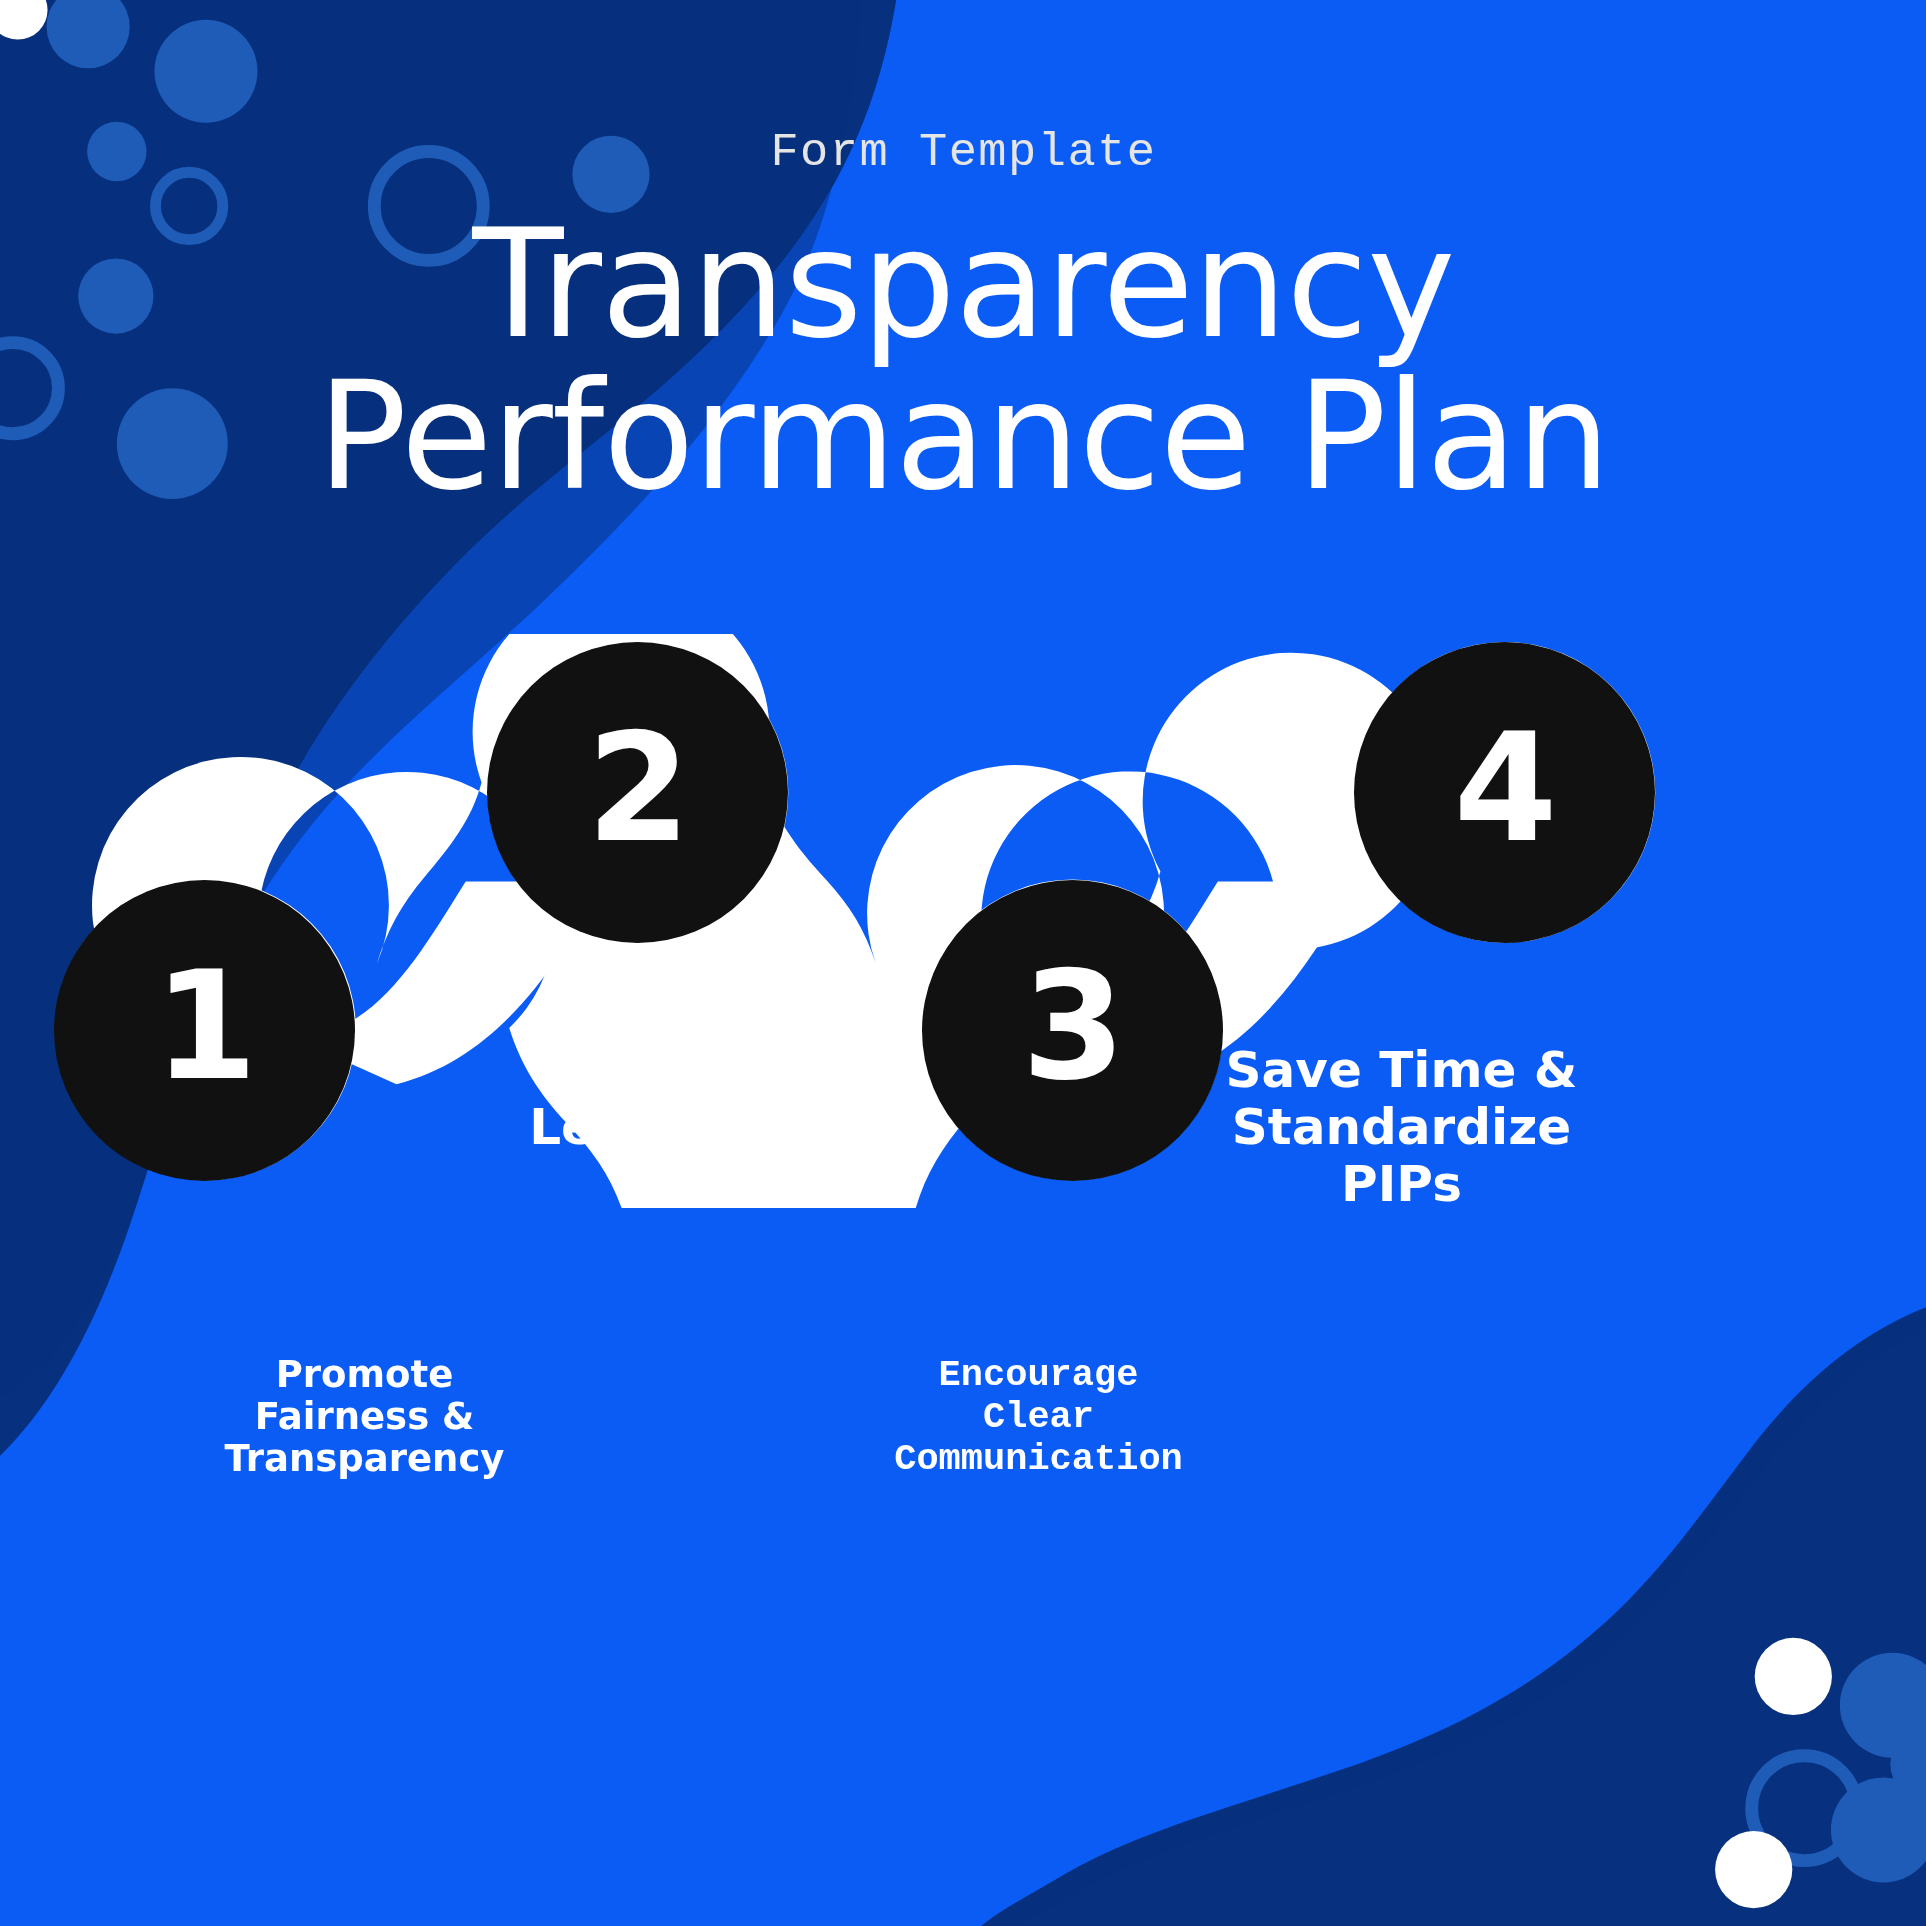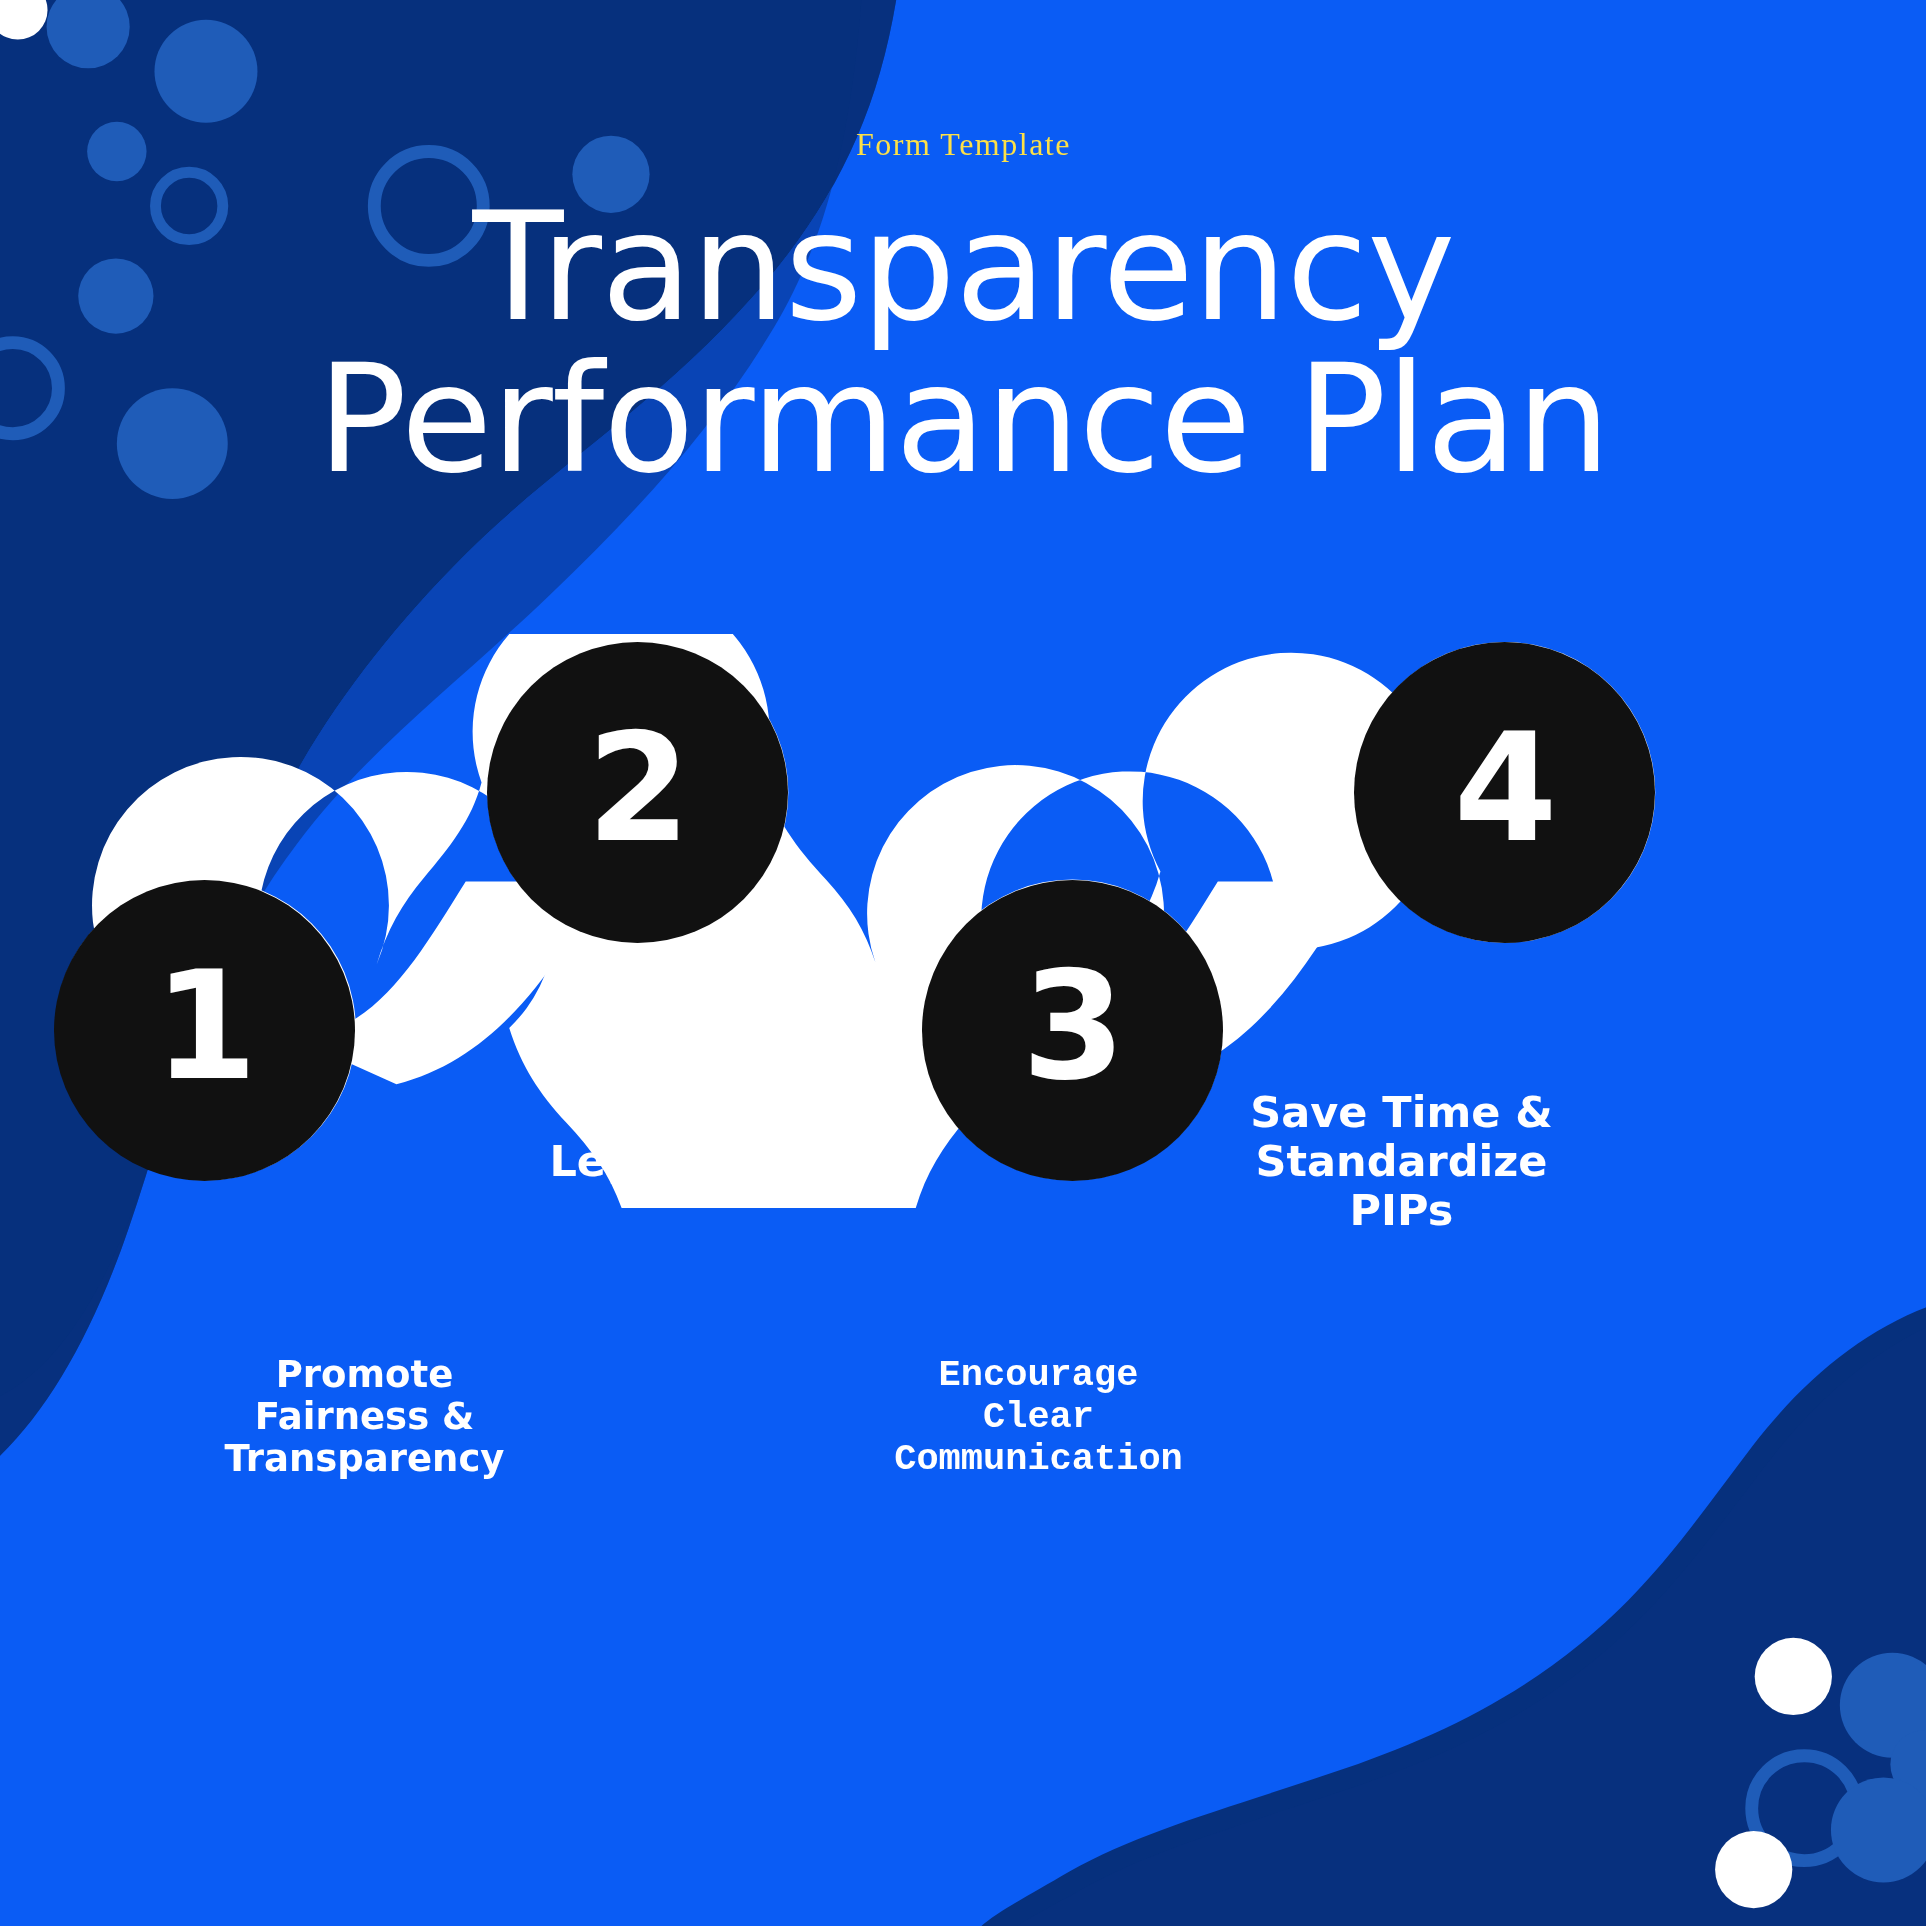--- a/index.html
+++ b/index.html
@@ -23,26 +23,26 @@
   .decor-layer{ position:absolute; inset:0; pointer-events:none; }
 
   
   .header{
     position:absolute;
     left:0; right:0; top:127px;
     text-align:center;
     z-index:5;
   }
   .eyebrow{
-    color:#fde047;
-    font-size:32px;
+    color:#e5e5e5;
+    font-size:47px;
     font-weight:300;
     letter-spacing:1.5px;
     line-height:1.1;
-    font-family:Liberation Serif, serif;
+    font-family:Liberation Mono, monospace;
   }
   .title{
     color:#ffffff;
     font-size:149px;
     font-weight:400;
     line-height:1.02;
     letter-spacing:-1px;
     margin-top:30px;
     font-family:"DejaVu Sans", sans-serif;
   }
@@ -81,21 +81,21 @@
     position:absolute;
     color:#ffffff;
     font-weight:700;
     text-align:center;
     line-height:1.14;
     font-family:"DejaVu Sans", sans-serif;
     z-index:6;
     white-space:pre-line;
   }
   .label-inner{ font-size:37px; font-weight:700; }
-  .label-outer{ font-size:43px; font-weight:700;margin-top:46px; }
+  .label-outer{ font-size:50px; font-weight:700; }
 
   
   #label-1{ left:107px;  top:1354px; width:515px; }
   #label-2{ left:426px;  top:1042px; width:495px; }
   #label-3{ left:776px;  top:1354px; width:525px;font-family:Liberation Mono, monospace; }
   #label-4{ left:1134px; top:1042px; width:535px; }
 </style>
 </head>
 <body>
 

